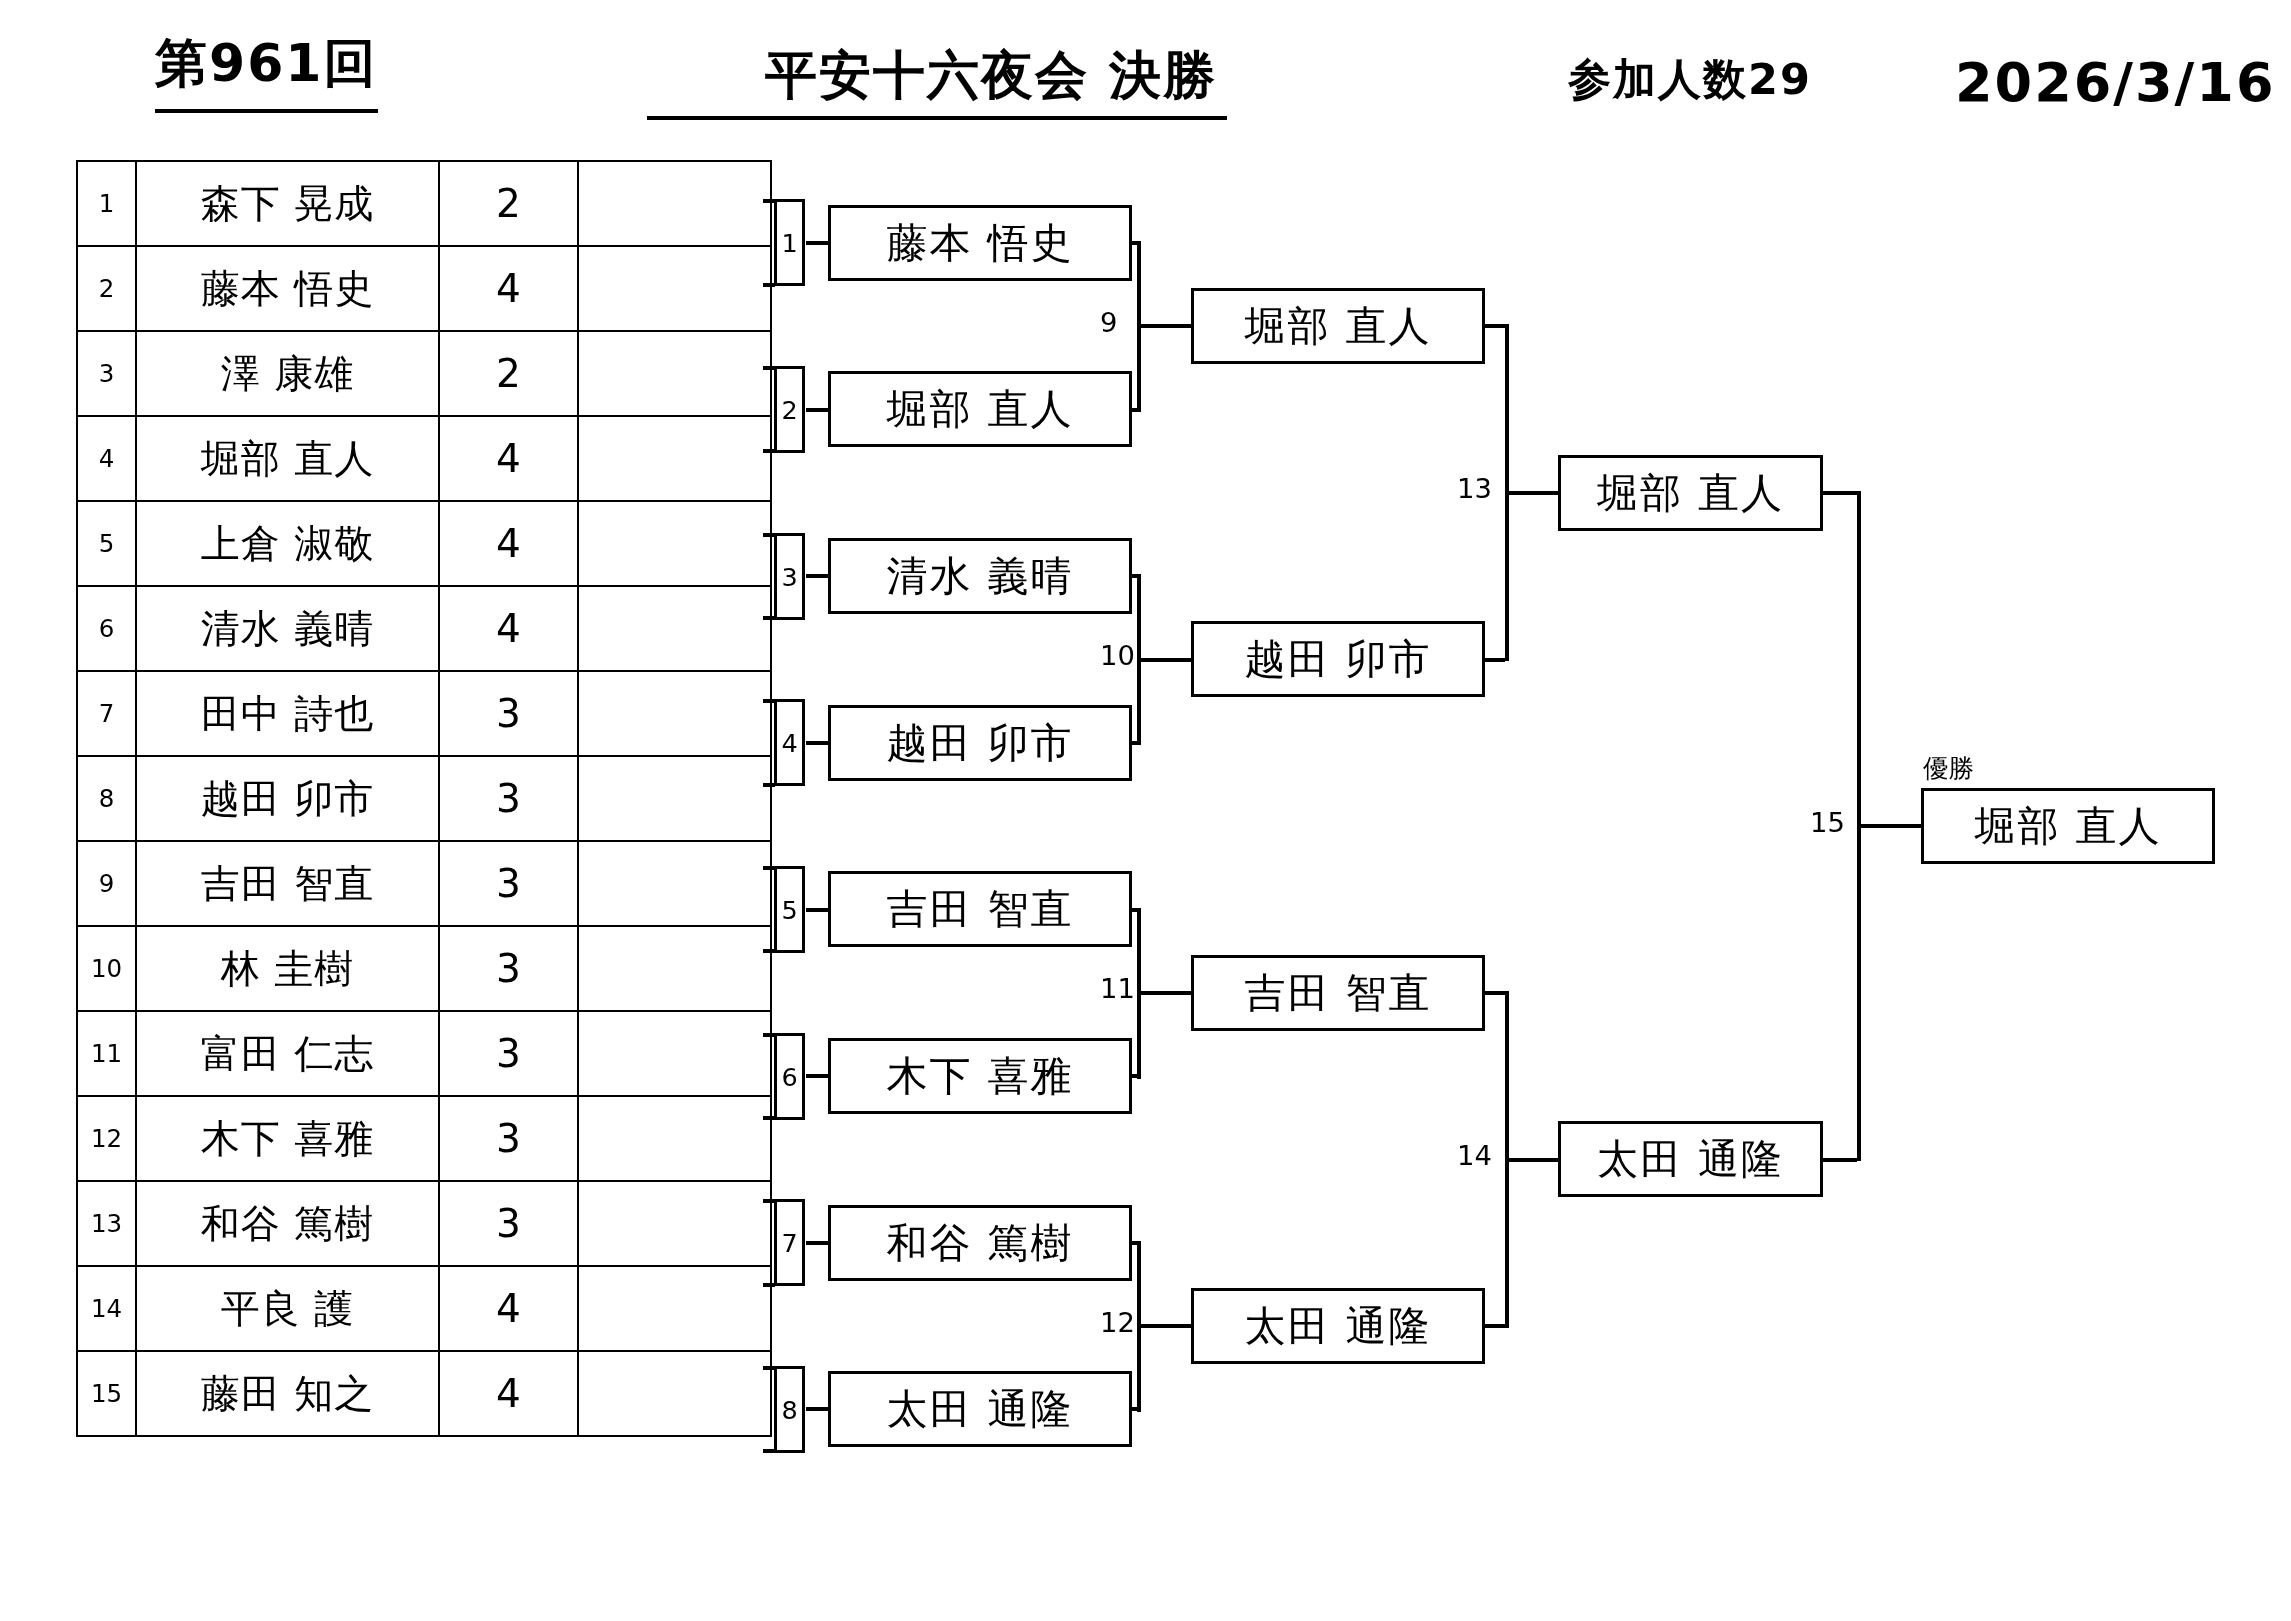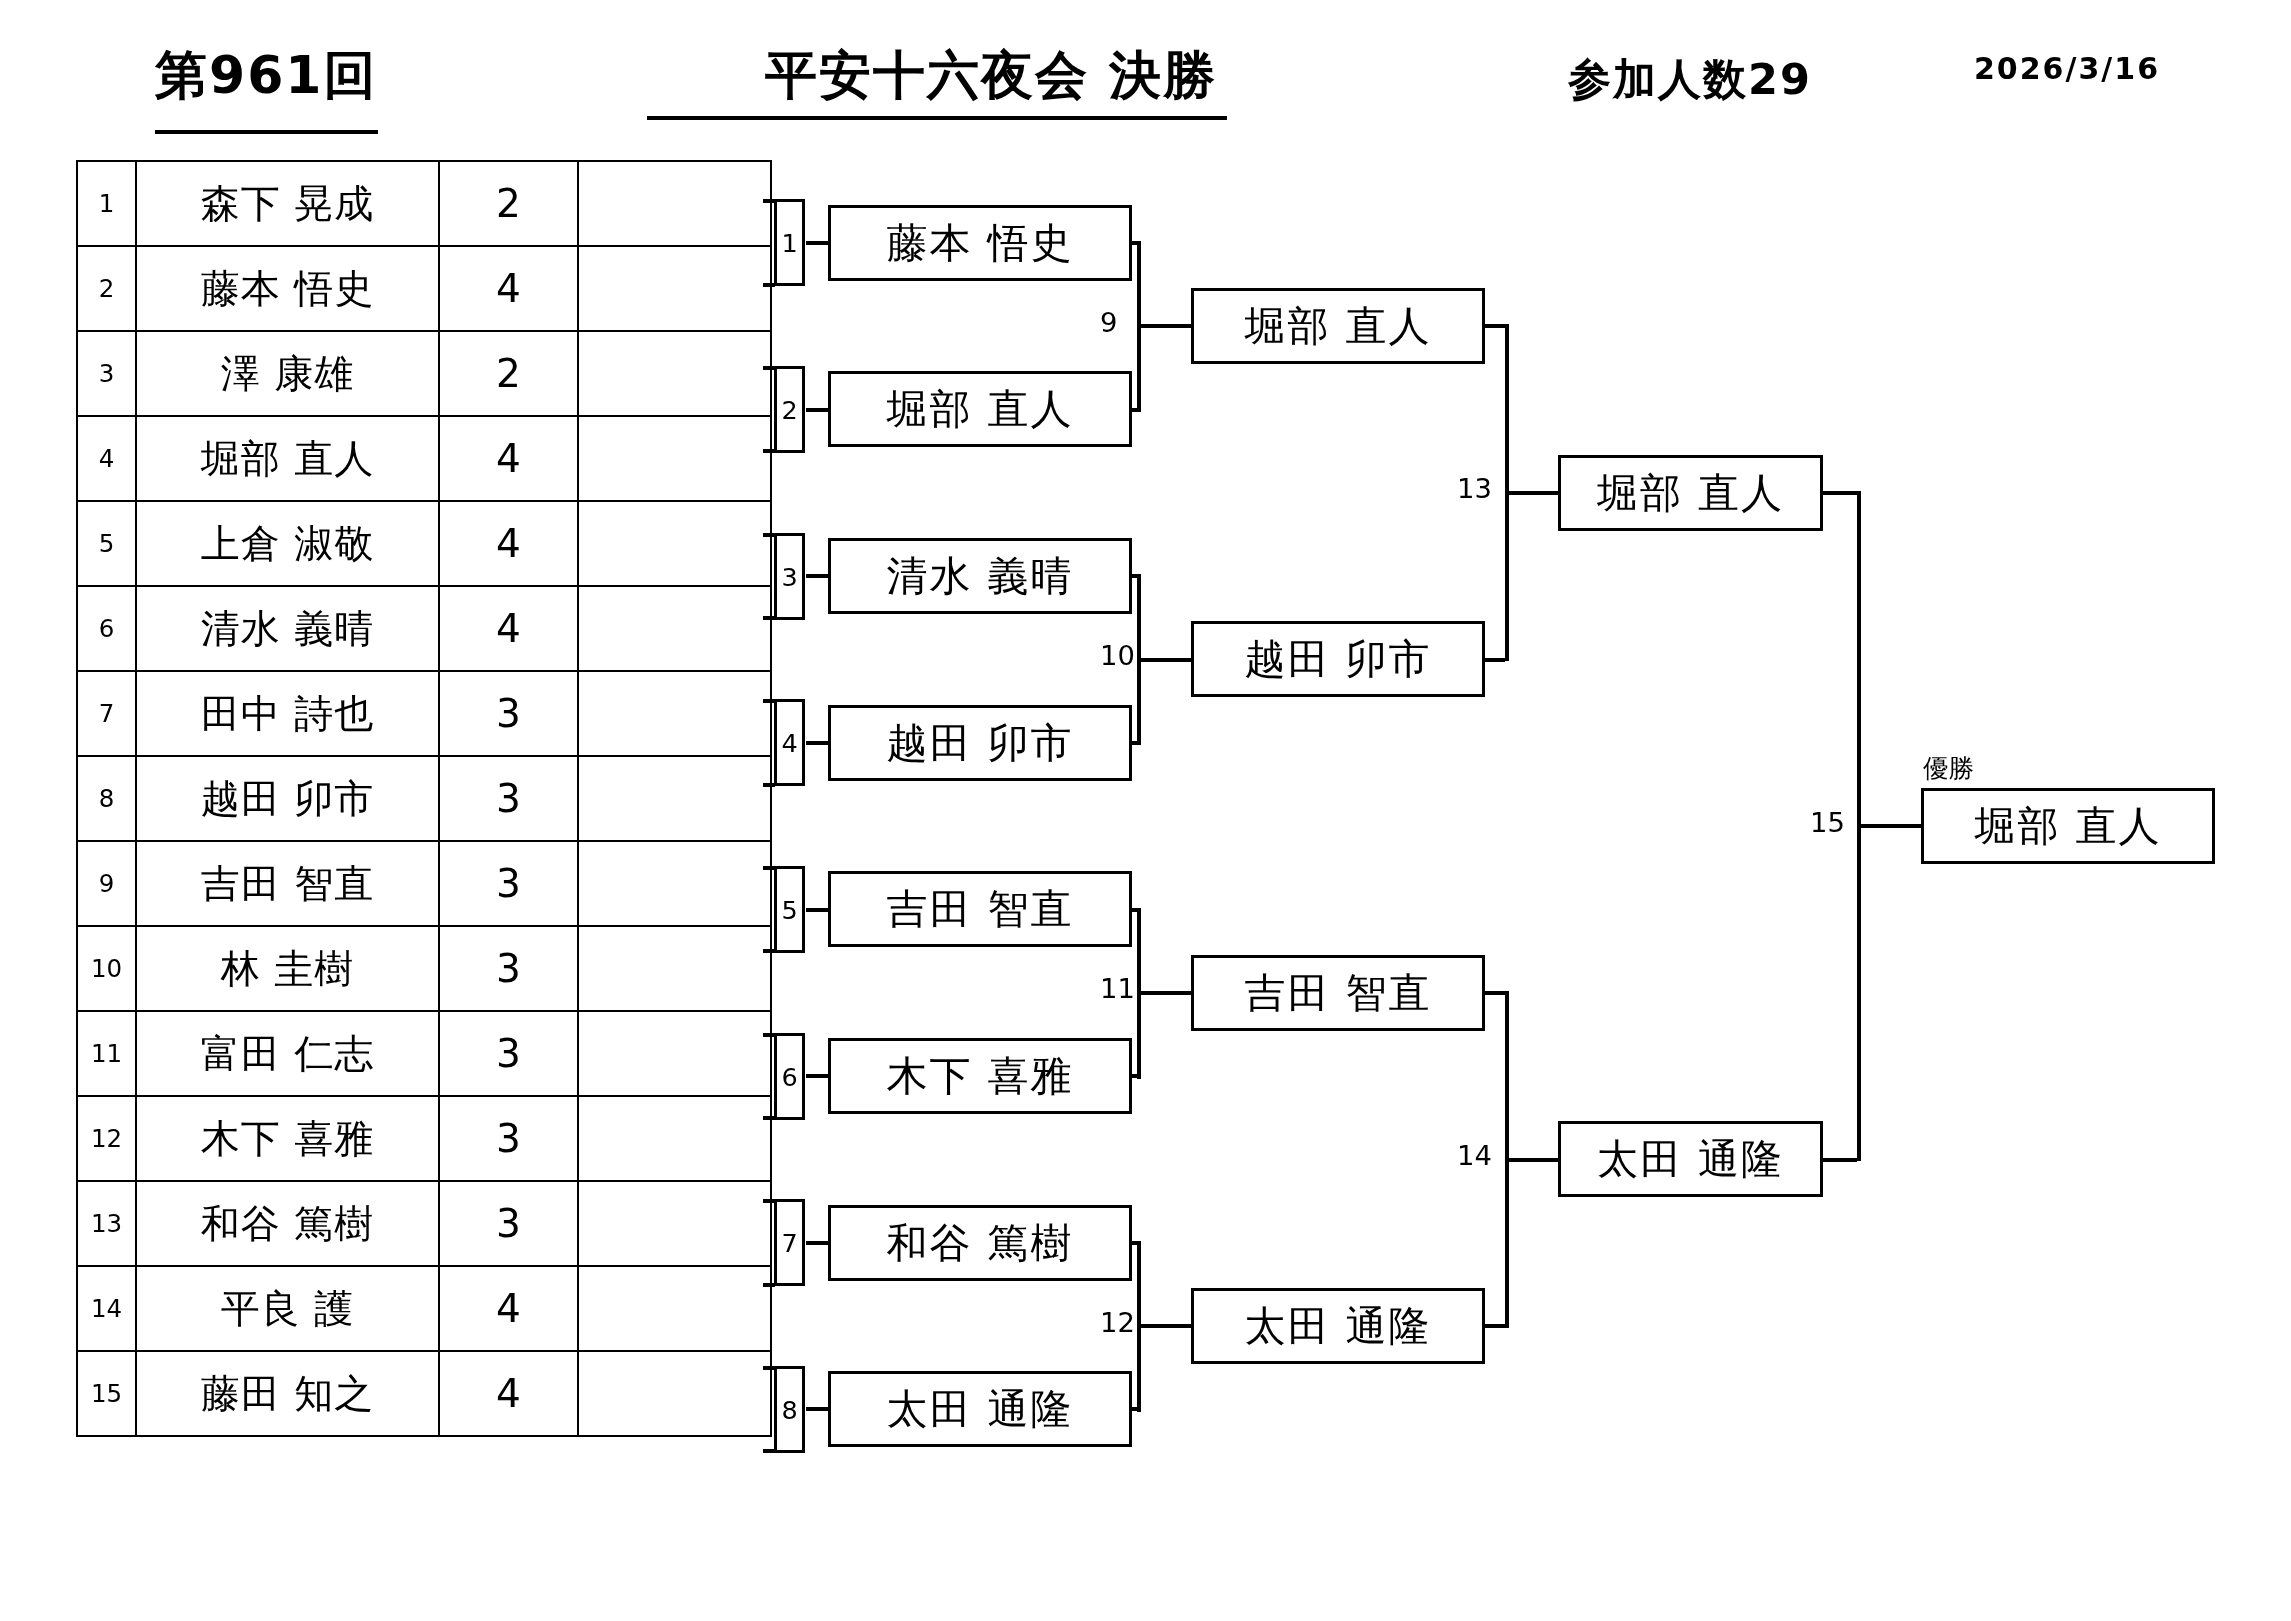--- a/index.html
+++ b/index.html
@@ -22,44 +22,43 @@
   
   .hdr {
     position: absolute;
     font-weight: bold;
     color: #000;
     white-space: nowrap;
     letter-spacing: 2px;
   }
   #hdr-round {
     left: 155px;
-    top: 41px;
+    top: 29px;
     font-size: 52px;
     border-bottom: 4.9px solid #000;
-    padding-bottom: 19px;
+    padding-bottom: 10px;
   }
   #hdr-title-wrap {
     left: 647px;
     top: 41px;
     font-size: 52px;
     border-bottom: 4.9px solid #000;
     padding-bottom: 4.9px;
     padding-left: 118px;
     padding-right: 9.8px;
   }
   #hdr-count {
     left: 1568px;
     top: 51px;
     font-size: 43px;
   }
   #hdr-date {
     left: 1955px;
     top: 51px;
-    font-size: 30px;
-    margin-left: 19px;
+    font-size: 54px;
   }
 
   
   #entry-table {
     position: absolute;
     left: 76px;
     top: 160px;
     width: 686px;
     border-collapse: collapse;
     table-layout: fixed;

